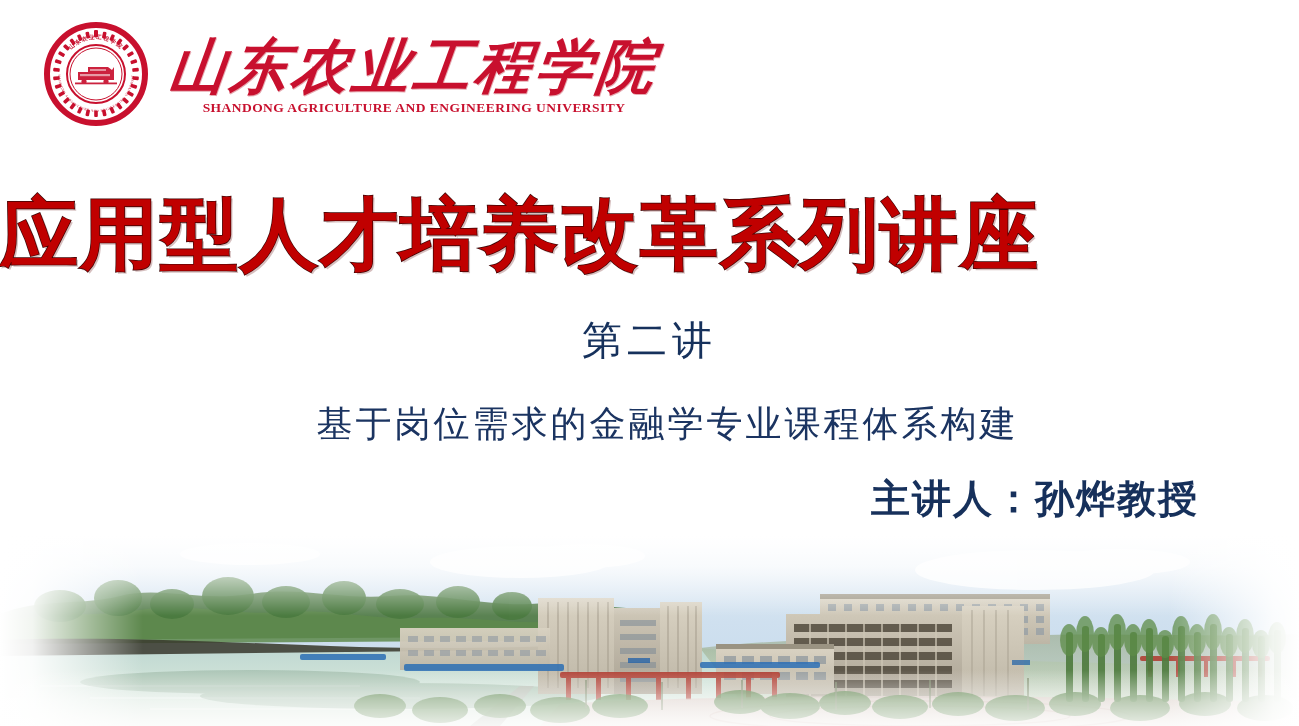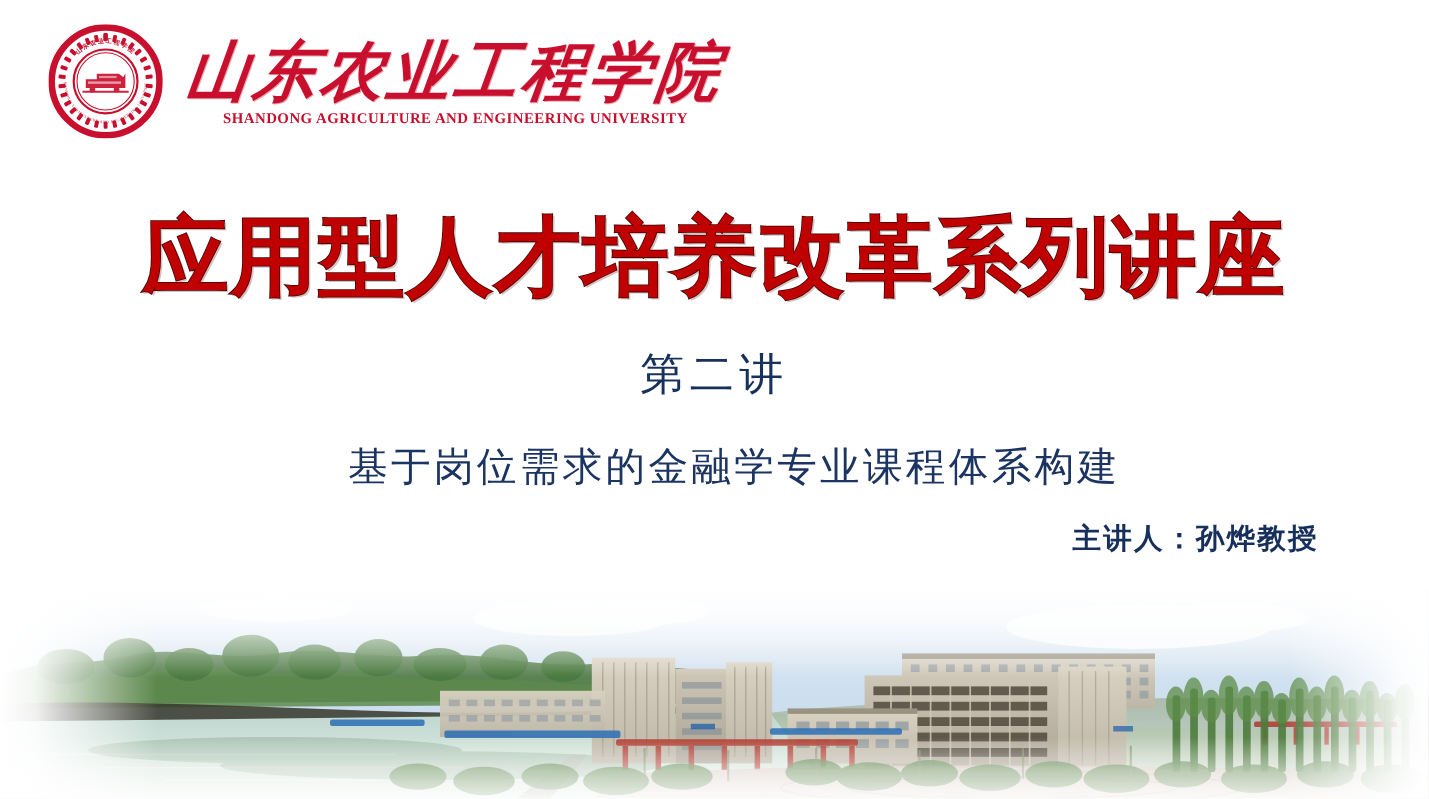--- a/index.html
+++ b/index.html
@@ -57,21 +57,21 @@
     color:#C8102E;
     letter-spacing:.45px;
     white-space:nowrap;
     margin-top:5px;
   }
 
   
   .main-title {
     position:absolute;
     left:0; right:0; top:192px;
-    text-align:center;
+    text-align:left;
     font-family:"DejaVu Serif", "Liberation Serif", serif;
     font-size:78px;
     font-weight:bold;
     color:#C00000;
     letter-spacing:2px;
     line-height:1.08;
     white-space:nowrap;
     -webkit-text-stroke:1.4px #3a0505;
     paint-order:stroke fill;
     text-shadow:
@@ -98,21 +98,21 @@
     color:#1B3461;
     letter-spacing:3px;
     white-space:nowrap;
     font-weight:500;
     padding-left:36px;
   }
   .speaker {
     position:absolute;
     right:100px; top:472px;
     font-family:"DejaVu Serif", "Liberation Serif", serif;
-    font-size:26px;
+    font-size:39px;
     font-weight:bold;
     color:#16305B;
     letter-spacing:2px;
     white-space:nowrap;
   }
   .date {
     position:absolute;
     left:0; right:0; top:578px;
     text-align:center;
     font-family:"Liberation Serif", "DejaVu Serif", serif;

